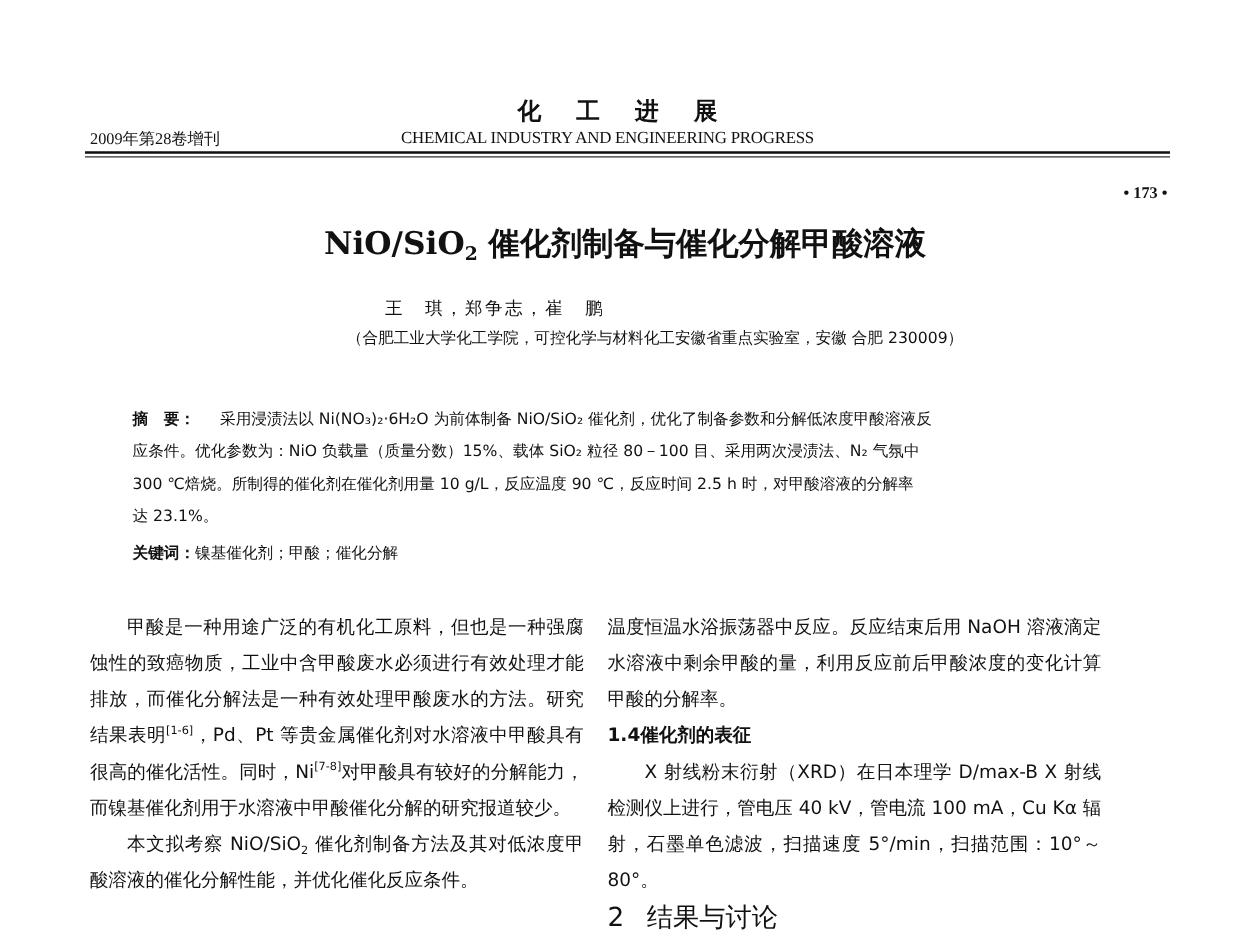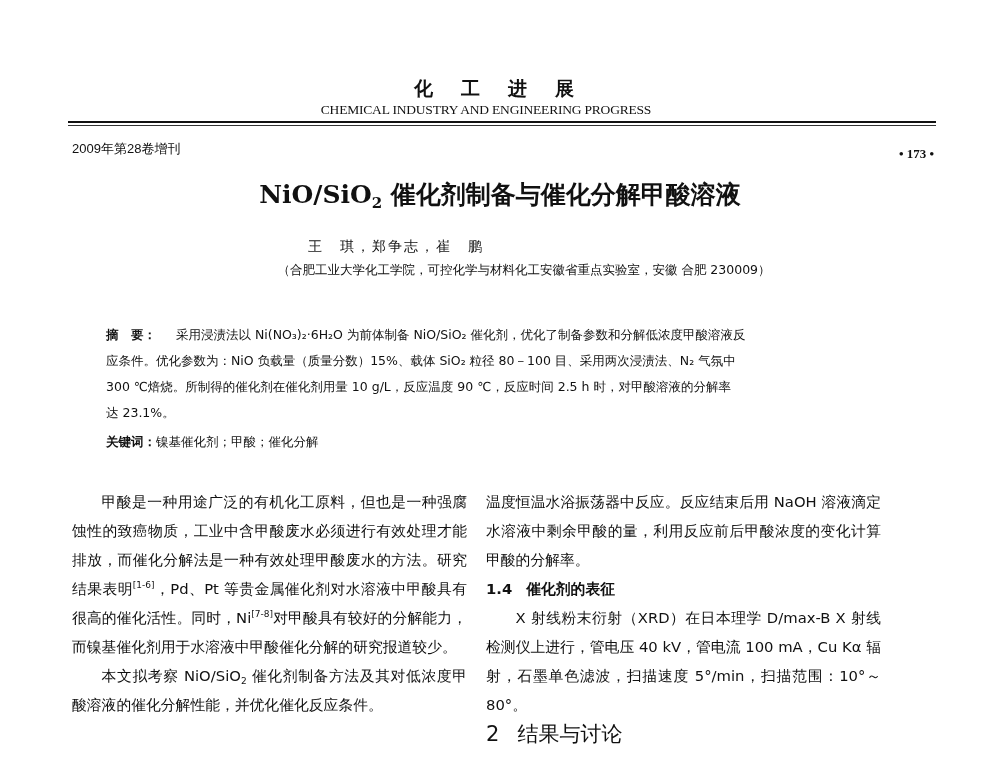--- a/index.html
+++ b/index.html
@@ -9,21 +9,21 @@
     color: #111;
   }
   .abs { position: absolute; }
   
   .journal-cn {
     left: 0; width: 1000px; top: 76px; text-align: center;
     font-size: 19px; letter-spacing: 28px; font-weight: bold;
     font-family: Liberation Sans, sans-serif;
     padding-left: 16px; box-sizing: border-box;
   }
-  .issue { left: 72px; top: 102px; font-size: 13px; font-family: Liberation Sans, sans-serif; margin-top: 38px; }
+  .issue { left: 72px; top: 102px; font-size: 13px; font-family: Liberation Serif, serif; }
   .journal-en {
     left: 0; width: 972px; top: 102px; text-align: center;
     font-family: "Liberation Serif", serif; font-size: 13.5px; letter-spacing: -0.2px;
   }
   .page-no { right: 66px; top: 102px; font-size: 13px; font-weight: bold; font-family: "Liberation Serif", serif; margin-top: 44px; }
   .rule-thick { left: 68px; width: 868px; top: 121px; height: 2px; background: #111; }
   .rule-thin  { left: 68px; width: 868px; top: 125px; height: 1px; background: #333; }
 
   
   .title {
@@ -60,21 +60,21 @@
     font-family: "DejaVu Sans", sans-serif;
     text-align: justify;
   }
   .col-left { left: 72px; }
   .col-right { left: 486px; }
   .col p { margin: 0; }
   .indent { text-indent: 2em; }
   .col sup { font-size: 9px; vertical-align: 6px; line-height: 0; }
   .col sub { font-size: 9px; vertical-align: -3px; line-height: 0; }
   .sec-1-4 { font-weight: bold; }
-  .sec-1-4 .num { margin-right: 14px; }
+  .sec-1-4 .num { margin-right: 0; }
   .sec-2 { font-size: 21px; margin-top: 12px; line-height: 30px; }
   .sec-2 .num { margin-right: 18px; }
 </style>
 </head>
 <body>
 
 <div class="abs journal-cn">化工进展</div>
 <div class="abs issue">2009年第28卷增刊</div>
 <div class="abs journal-en">CHEMICAL INDUSTRY AND ENGINEERING PROGRESS</div>
 <div class="abs page-no">• 173 •</div>

